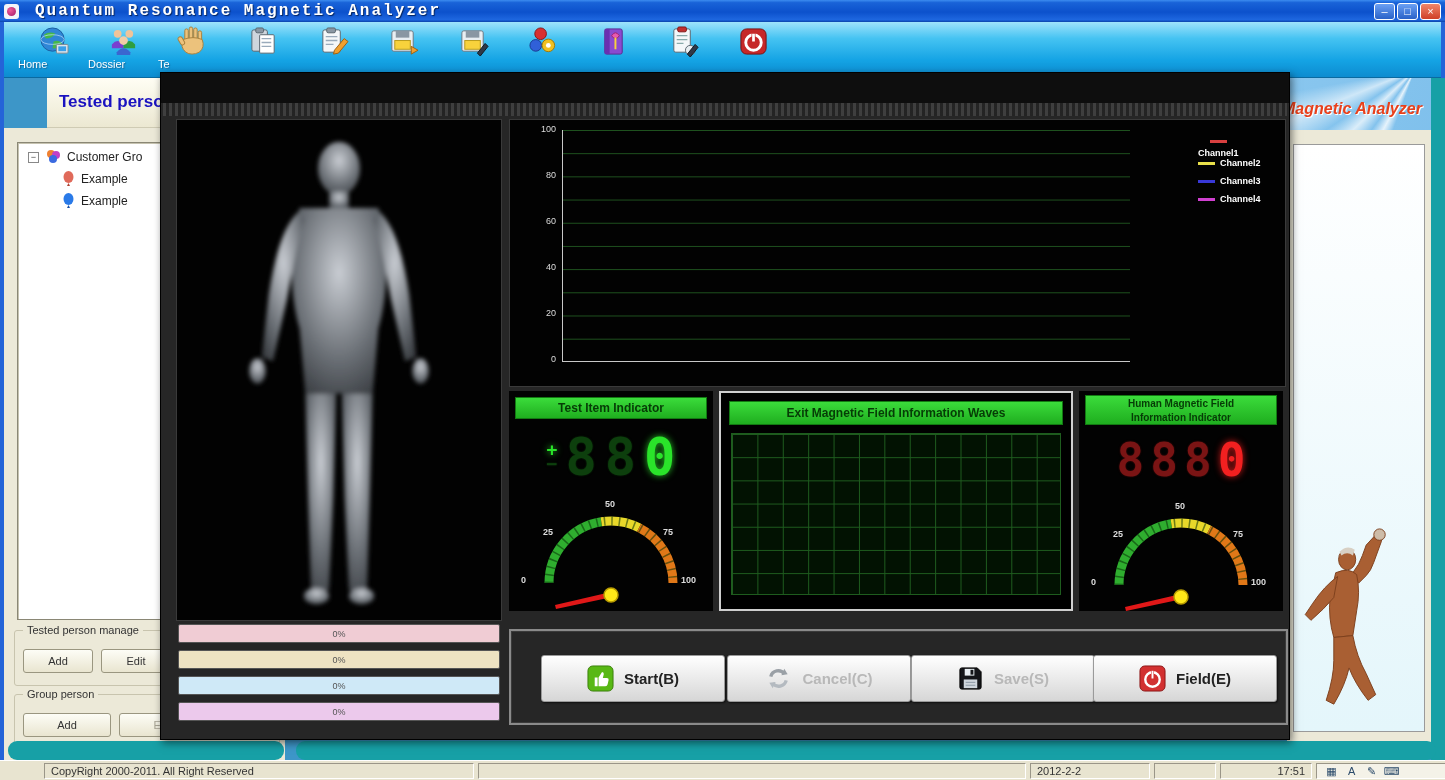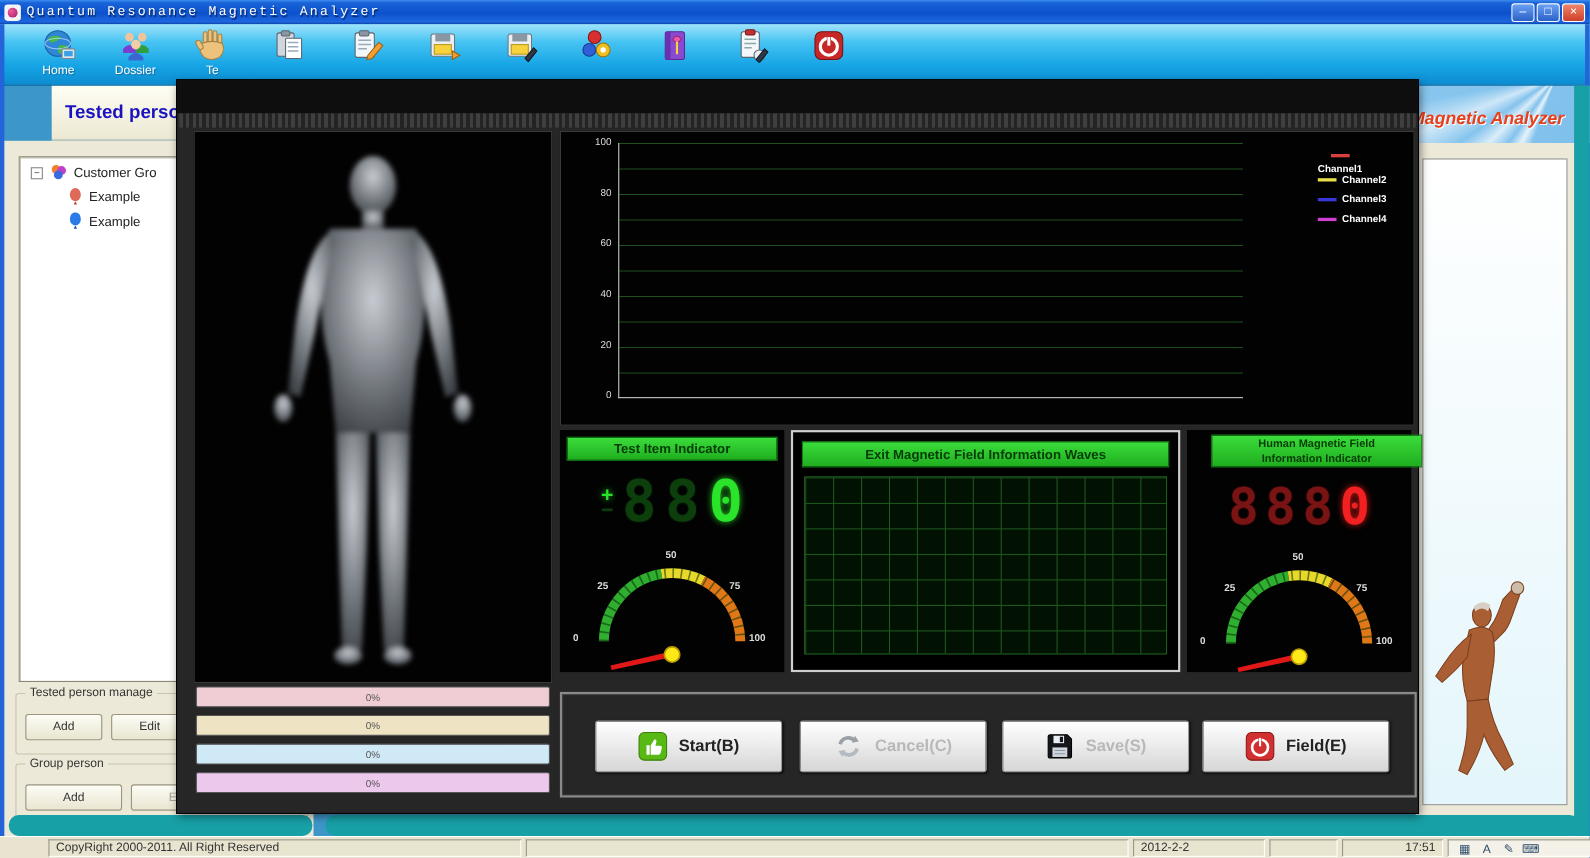--- a/index.html
+++ b/index.html
@@ -4,35 +4,35 @@
 <style>
   * { margin:0; padding:0; box-sizing:border-box; }
   html,body { width:1445px; height:780px; overflow:hidden;
     font-family:"Liberation Sans", sans-serif; background:#3d96c8; }
   .abs { position:absolute; }
 
   
   .titlebar { left:0; top:0; width:1445px; height:22px;
     background:linear-gradient(180deg,#3c8cf0 0%,#1963d8 12%,#0c51cc 55%,#1e67e0 90%,#0a43a8 100%);
     display:flex; align-items:center; padding:0 4px; color:#fff; }
-  .titlebar .ttl { font-family:"Liberation Mono", monospace; font-weight:normal;
-    font-size:12px; letter-spacing:2px; text-shadow:1px 1px 1px #04245e; margin-left:5px; }
+  .titlebar .ttl { font-family:"Liberation Mono", monospace; font-weight:bold;
+    font-size:16px; letter-spacing:2px; text-shadow:1px 1px 1px #04245e; margin-left:16px; }
   .winbtn { width:21px; height:17px; margin-left:2px; border:1px solid #fff;
     border-radius:3px; color:#fff; font-size:11px; line-height:15px; text-align:center;
     background:linear-gradient(180deg,#6aa0f4,#2a62c8); cursor:pointer; }
   .winbtn.close { background:linear-gradient(180deg,#f0866a,#cf4027); }
   .appicon { width:15px; height:15px; border-radius:3px; background:#f4f4f8;
     display:inline-block; position:relative; }
   .appicon::after { content:""; position:absolute; left:3px; top:3px; width:9px; height:9px;
     border-radius:50%; background:radial-gradient(circle at 35% 35%,#f05a9a,#a01868); }
 
   .toolbar { left:0; top:22px; width:1445px; height:56px;
     background:linear-gradient(180deg,#9fe3fb 0%,#45c3f2 30%,#14a3e4 70%,#0d8cd0 100%);
     border-bottom:1px solid #0a6aa0; display:flex; padding:4px 0 0 18px; }
-  .tbitem { width:70px; text-align:center; cursor:pointer; }
+  .tbitem { width:70px; text-align:left; cursor:pointer; }
   .tbitem svg { width:33px; height:31px; display:block; margin:0 auto; }
   .tbitem .lbl { font-size:11px; color:#fff; text-shadow:1px 1px 1px #1b6a9a; margin-top:1px; }
 
   .sideborder { top:22px; width:4px; height:758px; background:#2464d8; }
 
   
   .banner { left:160px; top:78px; width:1285px; height:52px;
     background:linear-gradient(115deg,#cdeafc 0%,#9fd4f4 55%,#7fc0ec 100%); overflow:hidden; }
   .banner .rays { position:absolute; right:-30px; top:-40px; width:300px; height:160px;
     background:conic-gradient(from 200deg at 80% 20%, rgba(255,255,255,.0) 0deg, rgba(255,255,255,.8) 8deg,
@@ -117,21 +117,21 @@
                      linear-gradient(90deg,#1e5c1e 1px,transparent 1px);
     background-size:25.4px 23.2px; border:1px solid #1e5c1e; }
 
   
   .pbar { position:absolute; left:17px; width:322px; height:19px; border:1px solid #555;
     border-radius:2px; text-align:center; font-size:9px; color:#555; line-height:18px; }
 
   
   .btnframe { position:absolute; left:348px; top:556px; width:779px; height:96px;
     border:2px solid #8a8a8a; box-shadow:inset 0 0 0 1px #3a3a3a; }
-  .dlg-btn { position:absolute; top:24px; width:170px; height:47px;
+  .dlg-btn { position:absolute; top:24px; width:184px; height:47px;
     background:linear-gradient(180deg,#ffffff,#d6d6d6); border:1px solid #9a9a9a;
     border-radius:3px; display:flex; align-items:center; justify-content:center; gap:10px;
     font-size:15px; font-weight:bold; color:#222; cursor:pointer;
     box-shadow:1px 1px 2px rgba(0,0,0,.6); }
   .dlg-btn.dis { color:#b8b8b8; }
   .dlg-btn svg { width:27px; height:27px; }
 </style>
 </head>
 <body>
 
@@ -426,21 +426,21 @@
       <span class="glab" style="left:170px; top:84px;">100</span>
     </div>
   </div>
 
   <div style="position:absolute; left:558px; top:318px; width:354px; height:220px; background:#000; border:2px solid #cfcfcf;">
     <div class="gbanner" style="position:absolute; left:8px; top:8px; width:334px; height:24px; font-size:12px; line-height:23px;">Exit Magnetic Field Information Waves</div>
     <div class="waves-grid"></div>
   </div>
 
   <div class="panel-black" style="left:918px; top:318px; width:204px; height:220px; border:none;">
-    <div class="gbanner" style="position:absolute; left:6px; top:4px; width:192px; height:30px; font-size:10px; line-height:14px; padding-top:1px;margin-left:16px;">
+    <div class="gbanner" style="position:absolute; left:6px; top:4px; width:192px; height:30px; font-size:10px; line-height:14px; padding-top:1px;">
       <div>Human Magnetic Field</div>
       <div>Information Indicator</div>
     </div>
     <div style="position:absolute; left:0; top:42px; width:204px; display:flex; justify-content:center; gap:6px;">
       <span class="seg seg-r-dim" style="font-size:46px;">8</span>
       <span class="seg seg-r-dim" style="font-size:46px;">8</span>
       <span class="seg seg-r-dim" style="font-size:46px;">8</span>
       <span class="seg seg-r-br" style="font-size:46px;">0</span>
     </div>
     <div class="gauge" style="left:2px; top:102px;">

